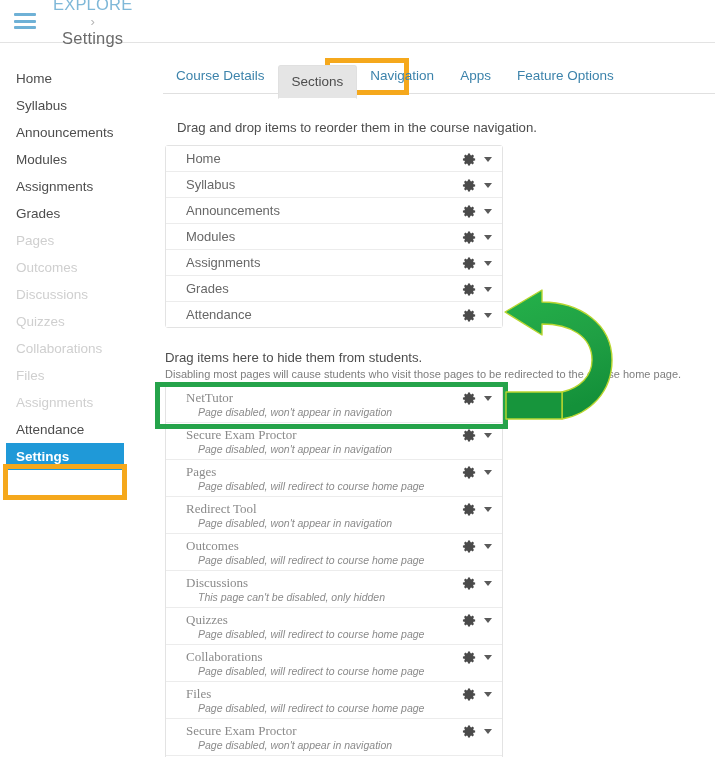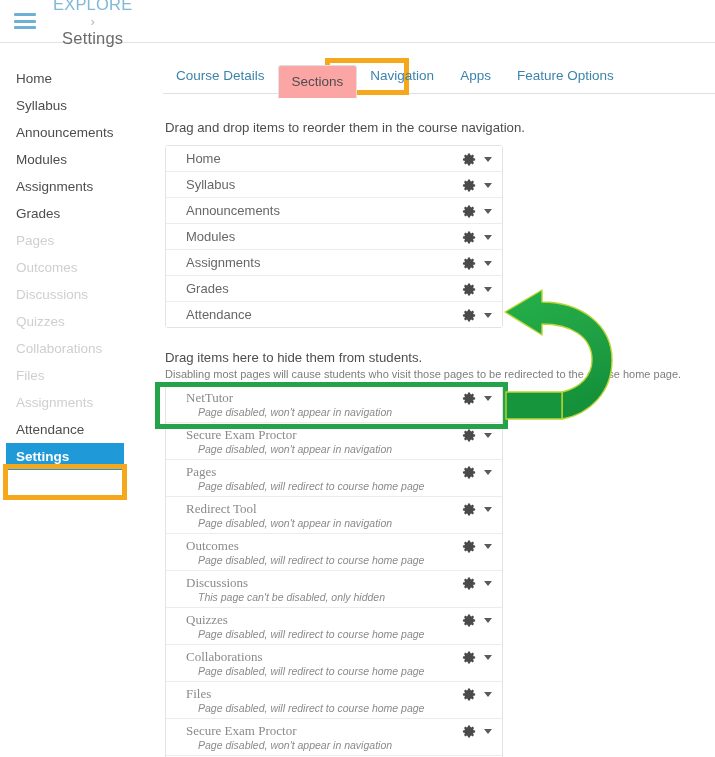--- a/index.html
+++ b/index.html
@@ -130,34 +130,34 @@
     font-size: 13.5px;
     color: #3c83ab;
     padding: 8px 13px 9px 13px;
     cursor: pointer;
     position: relative;
     z-index: 2;
     white-space: nowrap;
   }
   .tab.active {
     color: #4d4d4d;
-    background: #fca5a5;
+    background: #e5e5e5;
     border: 1px solid #e0e0e0;
     border-bottom: 1px solid #ffffff;
     border-radius: 3px 3px 0 0;
     margin-bottom: -1px;
     margin-top: 10px;
   }
 
   
   .instruction {
     font-size: 13.2px;
     color: #4d4d4d;
     margin-top: 26px;
-    margin-left: 2px;
+    margin-left: 14px;
   }
   .subhead {
     font-size: 13.2px;
     color: #4d4d4d;
     margin-left: 2px;
   }
   .subhead-note {
     font-size: 11px;
     color: #7d7d7d;
     margin-left: 2px;

